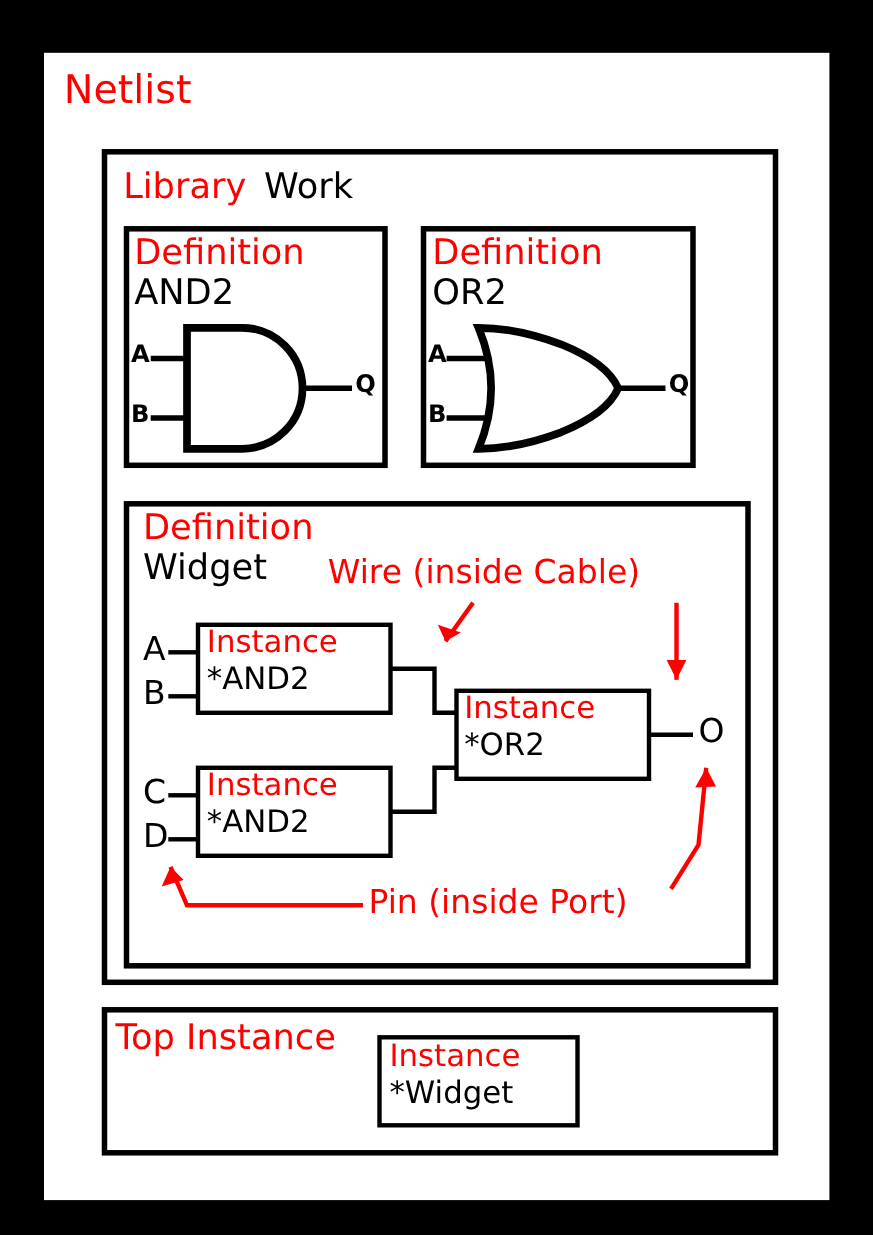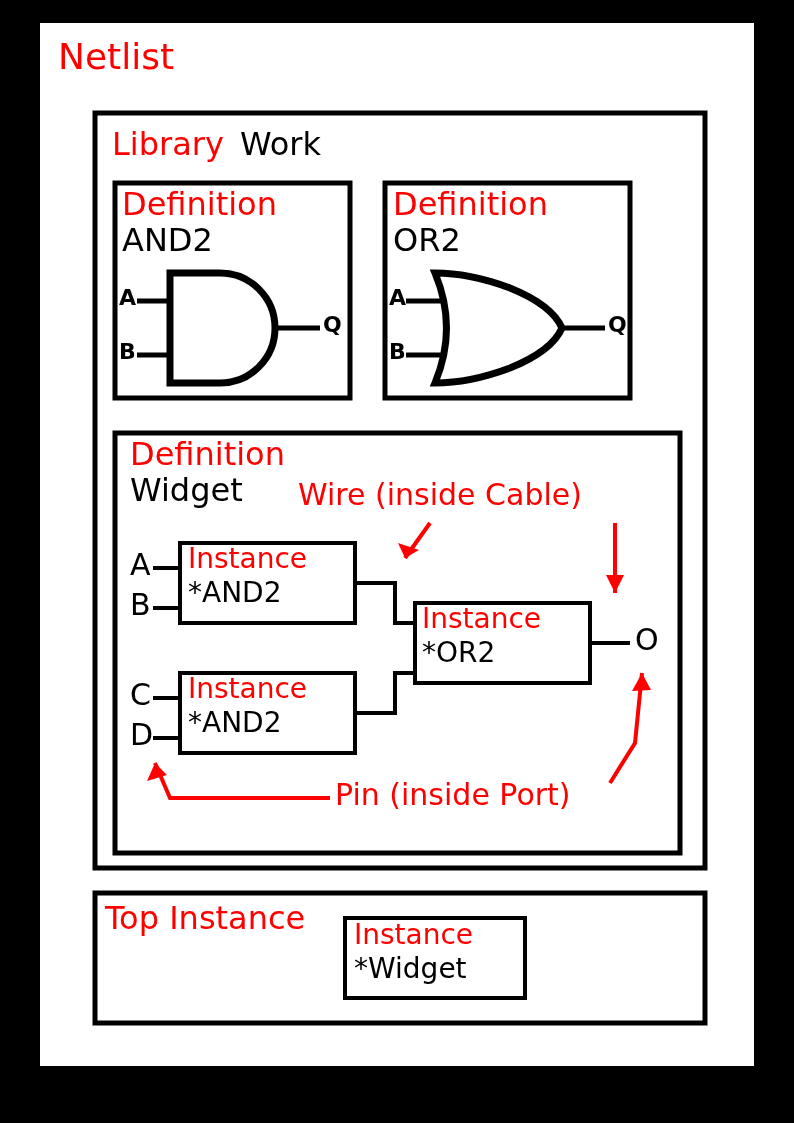--- a/index.html
+++ b/index.html
@@ -1,17 +1,17 @@
 <!DOCTYPE html>
 <html><head>
 <meta charset="utf-8">
 <style>
   html, body { margin:0; padding:0; background:#000; }
   body { width:794px; height:1123px; position:relative; font-family:"DejaVu Sans","Verdana",sans-serif; }
-  .stage { position:absolute; left:40px; top:23px; width:714px; height:1043px; background:#fff; }
+  .stage { position:absolute; left:40px; top:48px; width:714px; height:1043px; background:#fff; }
   .red { fill:#ff0000; }
   .blk { fill:#000; }
   text { font-family:"DejaVu Sans","Verdana",sans-serif; dominant-baseline:hanging; }
 </style>
 </head>
 <body>
 
 <div class="stage">
 <svg viewBox="0 0 714 1043" width="714" height="1043">
 

